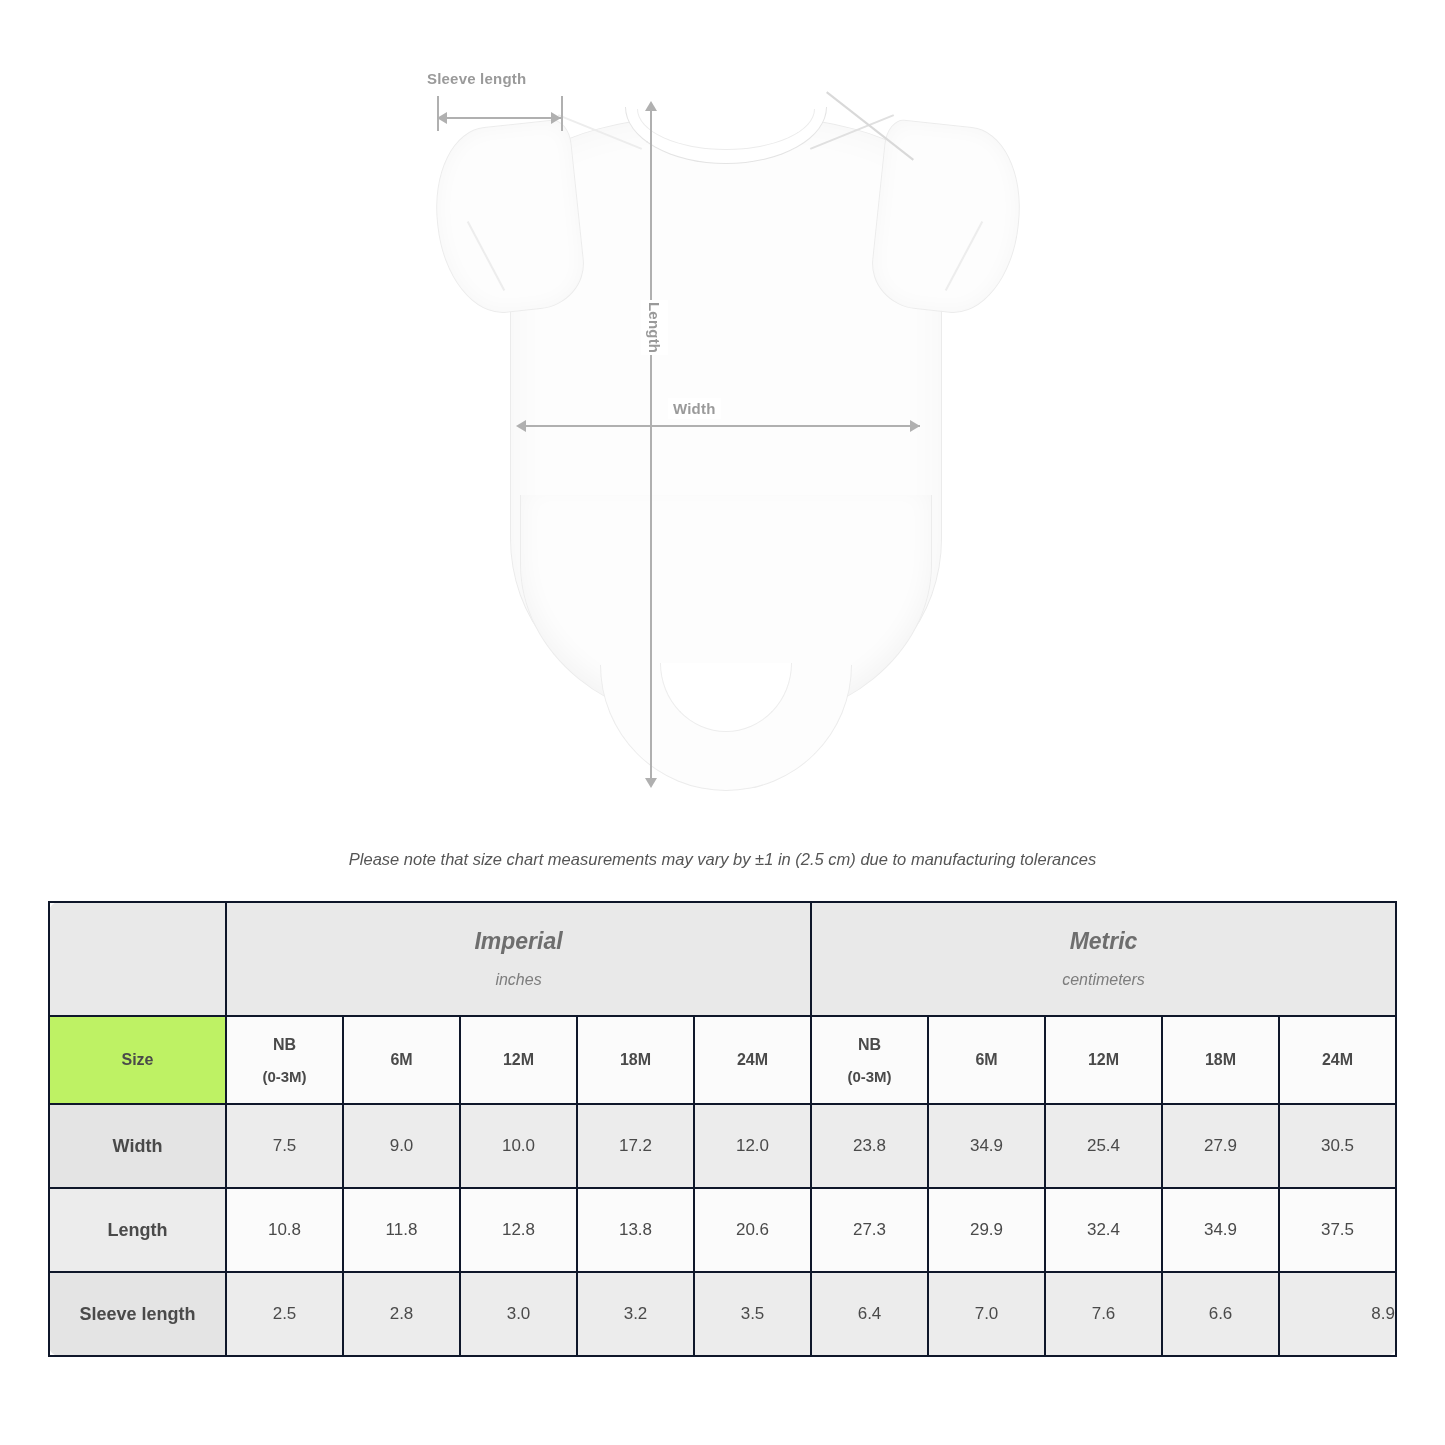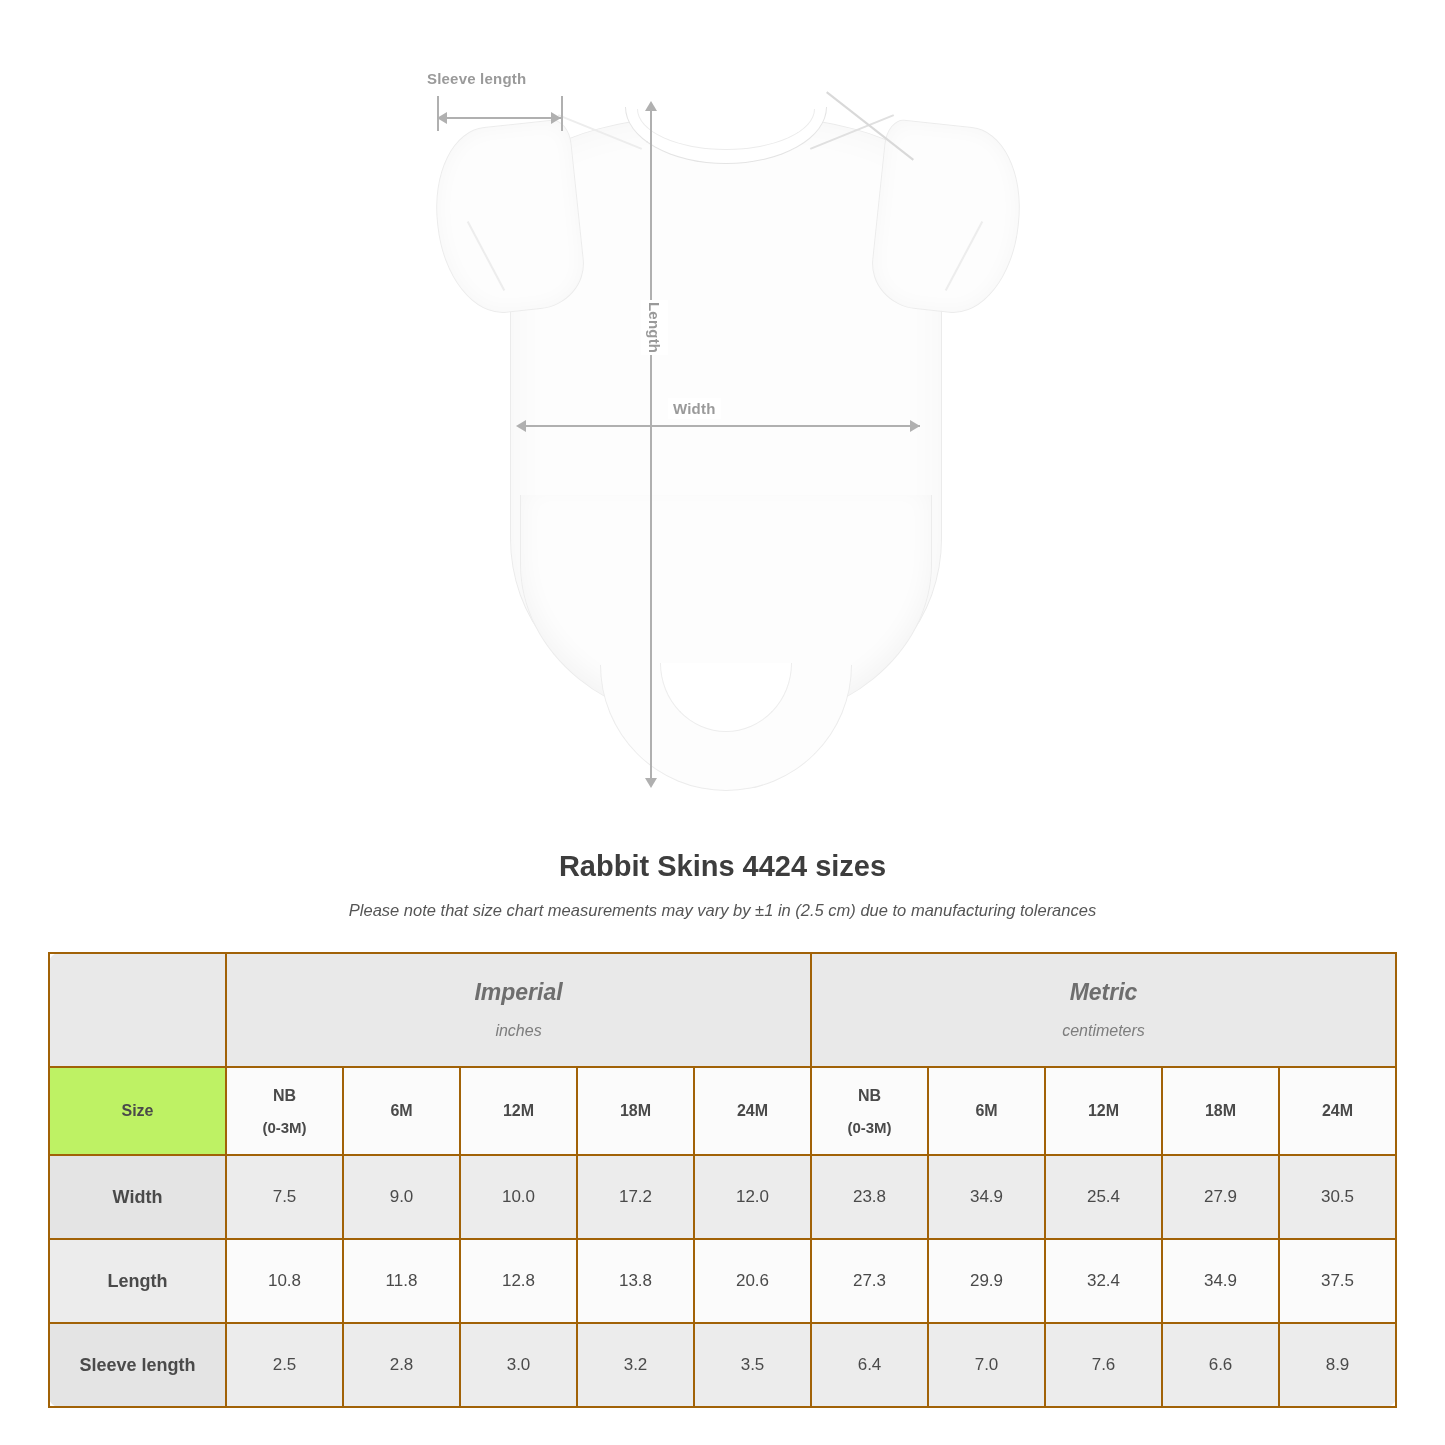--- a/index.html
+++ b/index.html
@@ -241,21 +241,21 @@
   .table-wrap {
     margin: 32px 48px 0 48px;
     width: 1349px;
   }
   table.size-table {
     border-collapse: collapse;
     width: 100%;
     table-layout: fixed;
   }
   table.size-table td, table.size-table th {
-    border: 2px solid #a16207;
+    border: 2px solid #0f172a;
     text-align: center;
     vertical-align: middle;
     font-size: 17px;
     color: #4a4a4a;
     padding: 0;
   }
   .unit-head {
     background: #e9e9e9;
     height: 112px;
   }
@@ -311,20 +311,21 @@
     display: block;
     font-size: 15px;
     font-weight: bold;
     margin-top: 14px;
   }
   tr.last-row td:first-child {
     border-bottom-left-radius: 10px;
   }
   tr.last-row td:last-child {
     border-bottom-right-radius: 10px;
+    text-align: right;
   }
   .col-label { width: 175px; }
 </style>
 </head>
 <body>
 
 <div class="illustration">
 
   <div class="garment-wrap">
     <div class="body-main"></div>
@@ -354,21 +355,20 @@
   <div class="arrow arrow-down" style="left:645px; top:778px;"></div>
   <div class="guide-label label-length" style="left:641px; top:300px;">Length</div>
 
   <div class="guide-line h-line" style="left:525px; top:425px; width:395px;"></div>
   <div class="arrow arrow-left" style="left:516px; top:420px;"></div>
   <div class="arrow arrow-right" style="left:910px; top:420px;"></div>
   <div class="guide-label" style="left:668px; top:398px;">Width</div>
 </div>
 
 <div class="title-block">
-  <h1 class="chart-title">Rabbit Skins 4424 sizes</h1>
   <p class="chart-note">Please note that size chart measurements may vary by ±1 in (2.5 cm) due to manufacturing tolerances</p>
 </div>
 
 <div class="table-wrap">
   <table class="size-table">
     <tbody>
       <tr>
         <td class="unit-head corner-cell col-label"></td>
         <td class="unit-head" colspan="5">
           <span class="unit-name">Imperial</span>

